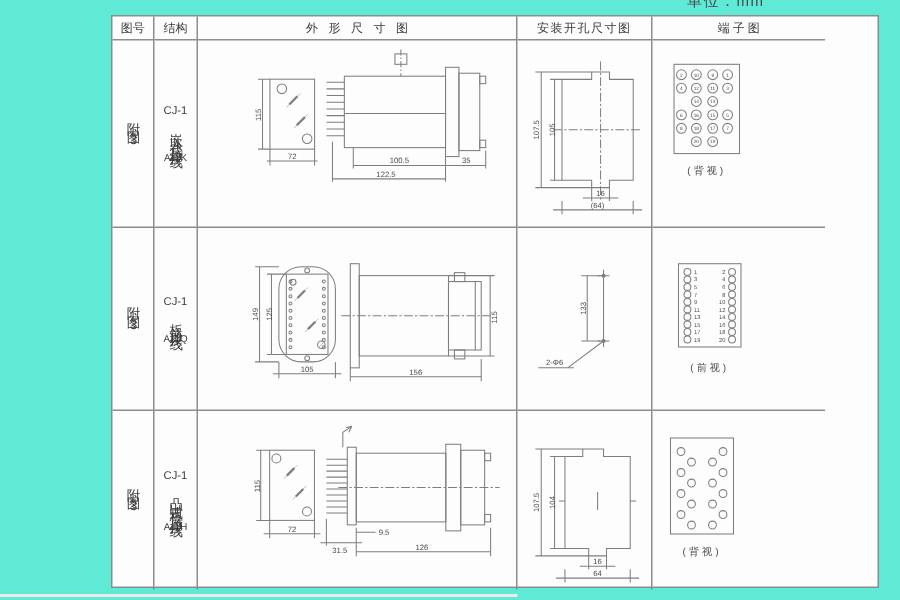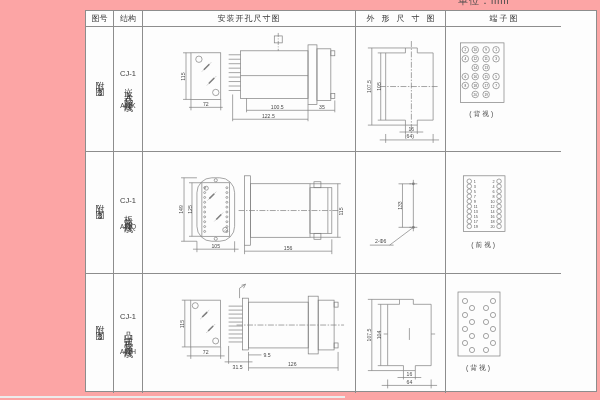--- a/index.html
+++ b/index.html
@@ -1,19 +1,19 @@
 <!DOCTYPE html>
 <html><head>
 <meta charset="utf-8">
 <style>
   html,body{margin:0;padding:0;}
   body{width:600px;height:400px;background:#fff;font-family:"Liberation Sans","DejaVu Sans",sans-serif;}
-  .sheet{position:relative;width:600px;height:400px;background:#fca5a5;overflow:hidden;color:#3f3f3f;text-align:center;}
+  .sheet{position:relative;width:600px;height:400px;background:#5eead4;overflow:hidden;color:#3f3f3f;text-align:center;}
   .unit-note{position:absolute;left:458px;top:-6px;font-size:10px;color:#4a4a4a;letter-spacing:1px;}
-  .dims-table{position:absolute;left:85px;top:10px;width:512px;height:382px;background:#fdfdfd;
+  .dims-table{position:absolute;left:74px;top:10px;width:512px;height:382px;background:#fdfdfd;
     display:grid;grid-template-columns:28px 29px 213px 90px 115px;grid-template-rows:16px 125px 122px 119px;
     border:1px solid #8d8d8d;box-sizing:border-box;}
   .cell{border-right:1px solid #8d8d8d;border-bottom:1px solid #8d8d8d;display:flex;
     align-items:center;justify-content:center;overflow:hidden;box-sizing:border-box;}
   .lastcol{border-right:none;}
   .lastrow{border-bottom:none;}
   .hdr{font-size:8px;color:#3a3a3a;white-space:nowrap;}
   .ls-wide{letter-spacing:7px;text-indent:7px;}
   .ls-mid{letter-spacing:1px;}
   .ls-sm{letter-spacing:2px;text-indent:2px;font-family:Liberation Mono, monospace;}
@@ -41,24 +41,24 @@
 
   <div class="dims-table">
 
     <div class="cell hdr">
         <span>图号</span>
       </div>
     <div class="cell hdr">
         <span>结构</span>
       </div>
     <div class="cell hdr">
+        <span class="ls-wide">外形尺寸图</span>
+      </div>
+    <div class="cell hdr">
         <span class="ls-mid">安装开孔尺寸图</span>
-      </div>
-    <div class="cell hdr">
-        <span class="ls-wide">外形尺寸图</span>
       </div>
     <div class="cell hdr lastcol">
         <span class="ls-sm">端子图</span>
       </div>
 
     <div class="cell">
         <span class="vtext">附图3</span>
       </div>
     <div class="cell c-struct">
       <span class="code">CJ-1</span>

